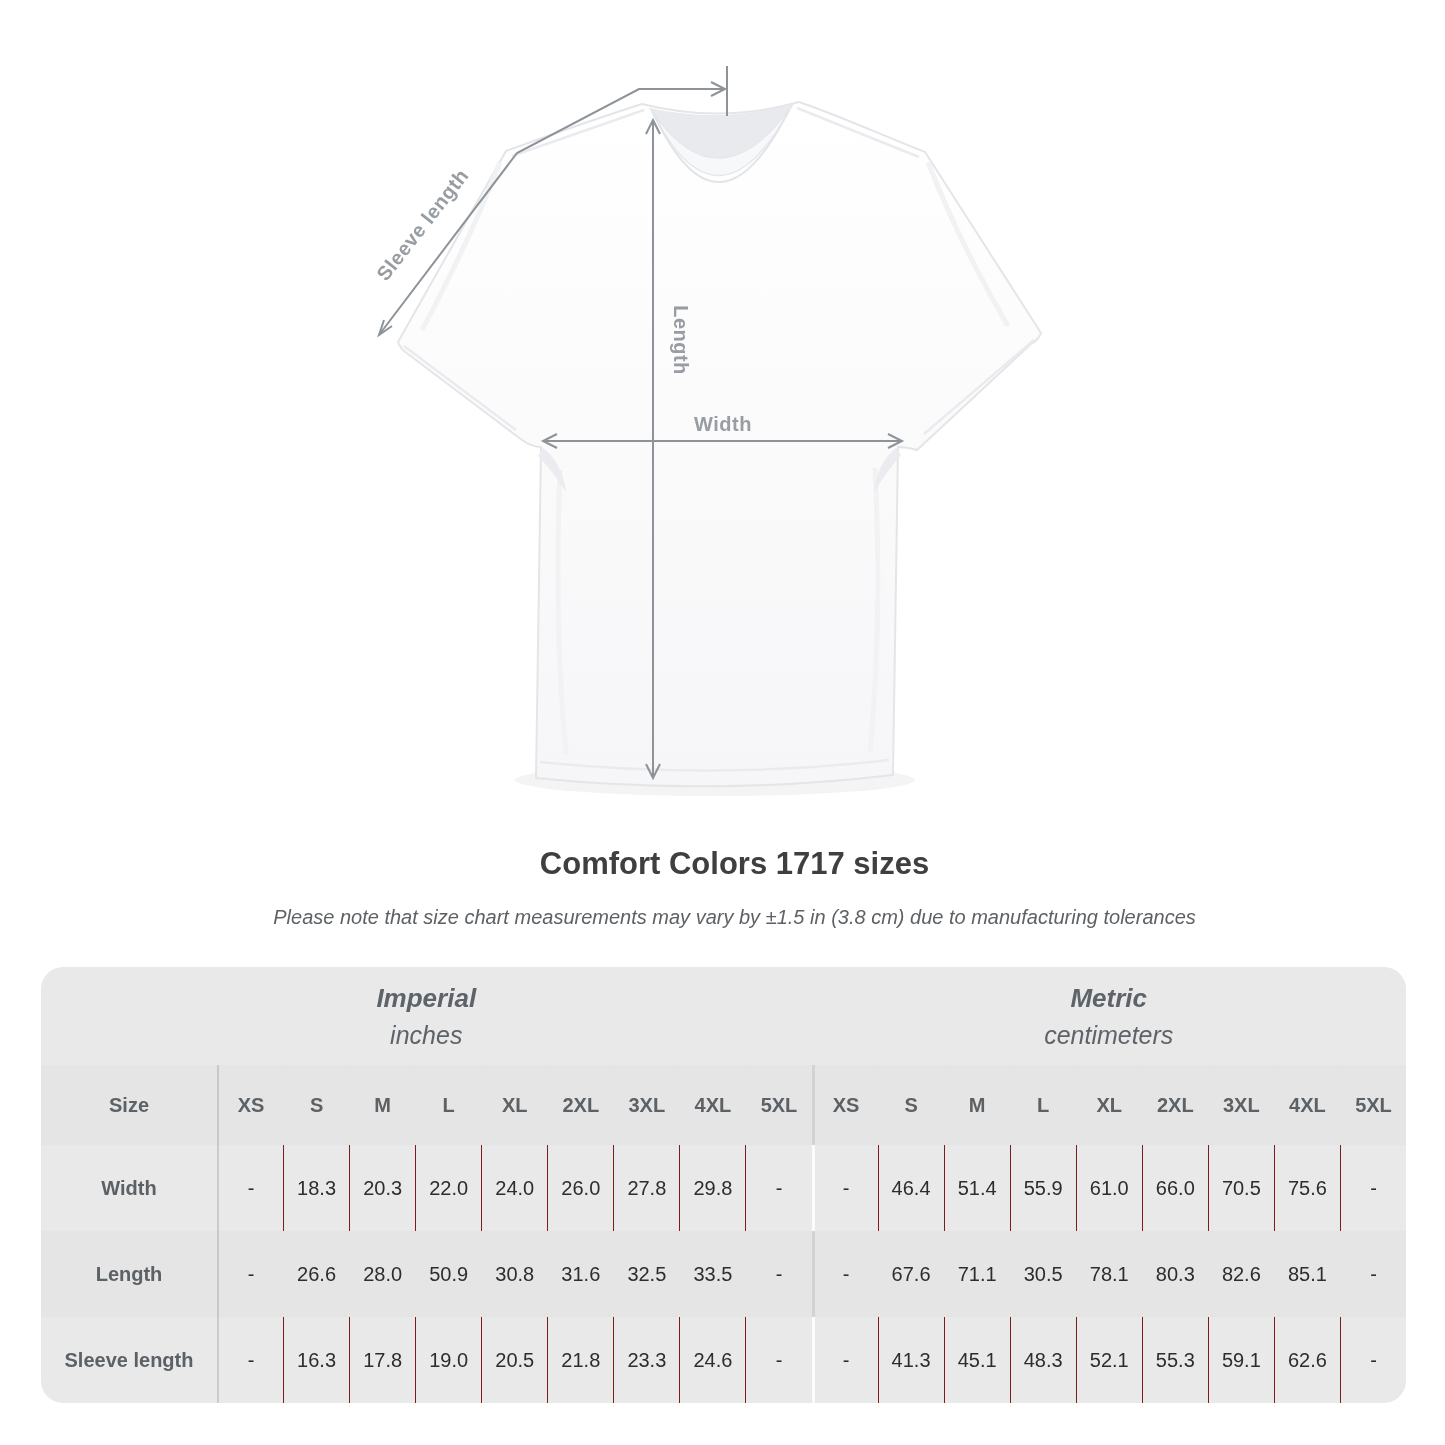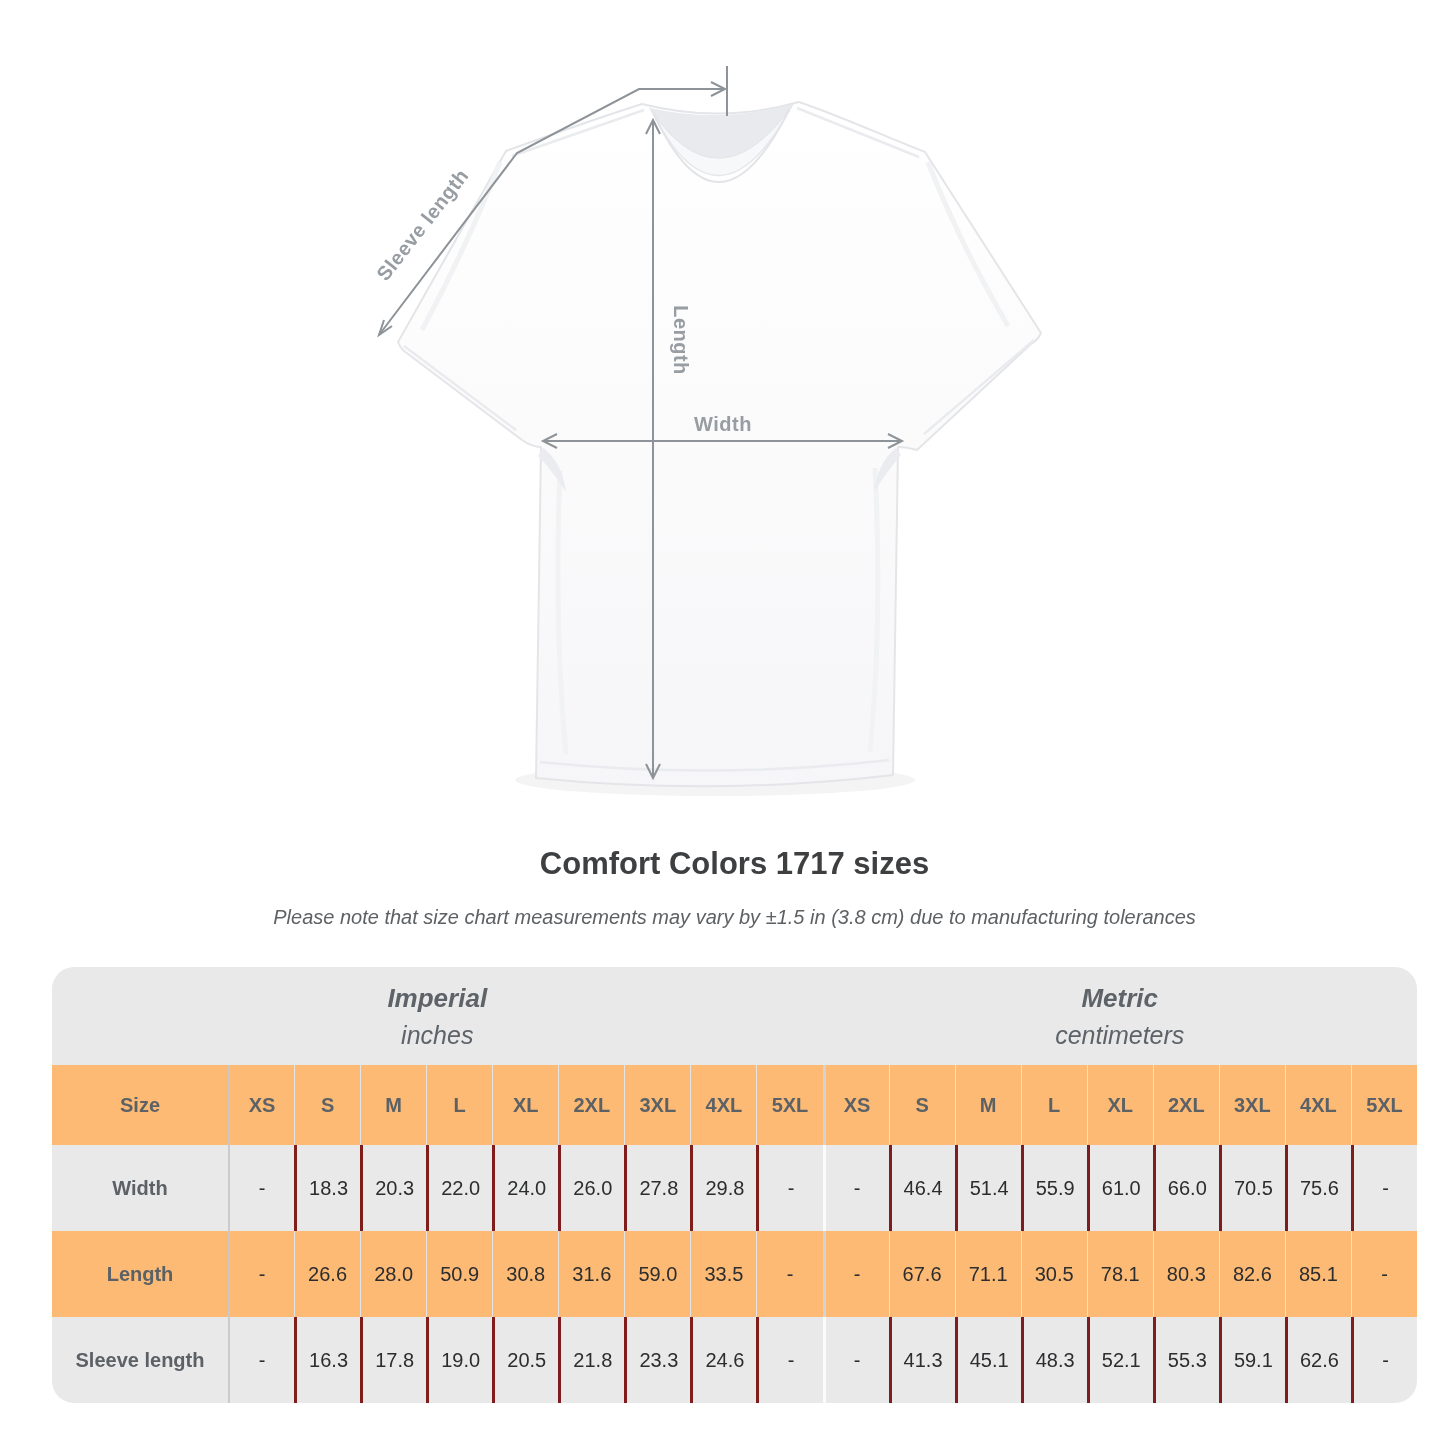--- a/index.html
+++ b/index.html
@@ -5,39 +5,39 @@
   html,body{margin:0;padding:0;background:#ffffff;}
   .page{position:relative;width:1445px;height:1445px;background:#ffffff;overflow:hidden;
         font-family:"Liberation Sans",sans-serif;}
   .diagram{position:absolute;left:0;top:0;width:1445px;height:830px;}
   .dim-label{fill:#979da2;font-weight:bold;font-size:20px;letter-spacing:.5px;
              font-family:"Liberation Sans",sans-serif;}
   .title{position:absolute;left:0;top:846px;width:100%;margin:0;text-align:center;
          font-size:31px;font-weight:bold;color:#3d3f41;padding-left:12px;}
   .subtitle{position:absolute;left:0;top:894px;width:100%;margin:12px;text-align:center;
             font-size:20px;font-style:italic;color:#5e6164;}
-  .size-table{position:absolute;left:52px;top:967px;width:1365px;border-radius:22px;overflow:hidden;}
+  .size-table{position:absolute;left:41px;top:967px;width:1365px;border-radius:22px;overflow:hidden;}
   .row{display:grid;grid-template-columns:176px repeat(18,1fr);}
   .row.gray{background:#e9e9ea;}
-  .row.white{background:#fdba74;}
+  .row.white{background:#e5e5e5;}
   .band{height:98px;background:#e9e9ea;}
   .band-cell{display:flex;flex-direction:column;align-items:center;justify-content:center;}
   .band-cell.imp{grid-column:1/11;}
   .band-cell.met{grid-column:11/20;}
   .band-title{font-size:26px;font-weight:bold;font-style:italic;color:#5d6368;}
   .band-sub{font-size:25px;font-style:italic;color:#5d6368;margin-top:7px;}
   .sizes{height:80px;}
   .data{height:86px;}
   .c{display:flex;align-items:center;justify-content:center;min-width:0;}
   .lab,.sz{font-weight:bold;font-size:20px;color:#5c6166;}
   .v{font-size:20px;color:#2c2d2e;}
   .row.white .b1{border-left:1px solid #e4e4e5;}
   .row.white .bl{border-left:2px solid #c9c9cb;}
   .row.white .bm{border-left:3px solid #d3d3d5;}
-  .row.gray .b1{border-left:3px solid #7f1d1d;}
+  .row.gray .b1{border-left:1px solid #7f1d1d;}
   .row.gray .bl{border-left:2px solid #cbcbcd;}
   .row.gray .bm{border-left:3px solid #fbfbfc;}
 </style>
 </head>
 <body>
 
 <div class="page">
 
   <div class="diagram">
     <svg width="1445" height="830" viewBox="0 0 1445 830" xmlns="http://www.w3.org/2000/svg">
@@ -171,21 +171,21 @@
     </div>
 
     <div class="row white data">
       <div class="c lab">Length</div>
       <div class="c v bl">-</div>
       <div class="c v b1">26.6</div>
       <div class="c v b1">28.0</div>
       <div class="c v b1">50.9</div>
       <div class="c v b1">30.8</div>
       <div class="c v b1">31.6</div>
-      <div class="c v b1">59.0</div>
+      <div class="c v b1">32.5</div>
       <div class="c v b1">33.5</div>
       <div class="c v b1">-</div>
       <div class="c v bm">-</div>
       <div class="c v b1">67.6</div>
       <div class="c v b1">71.1</div>
       <div class="c v b1">30.5</div>
       <div class="c v b1">78.1</div>
       <div class="c v b1">80.3</div>
       <div class="c v b1">82.6</div>
       <div class="c v b1">85.1</div>

